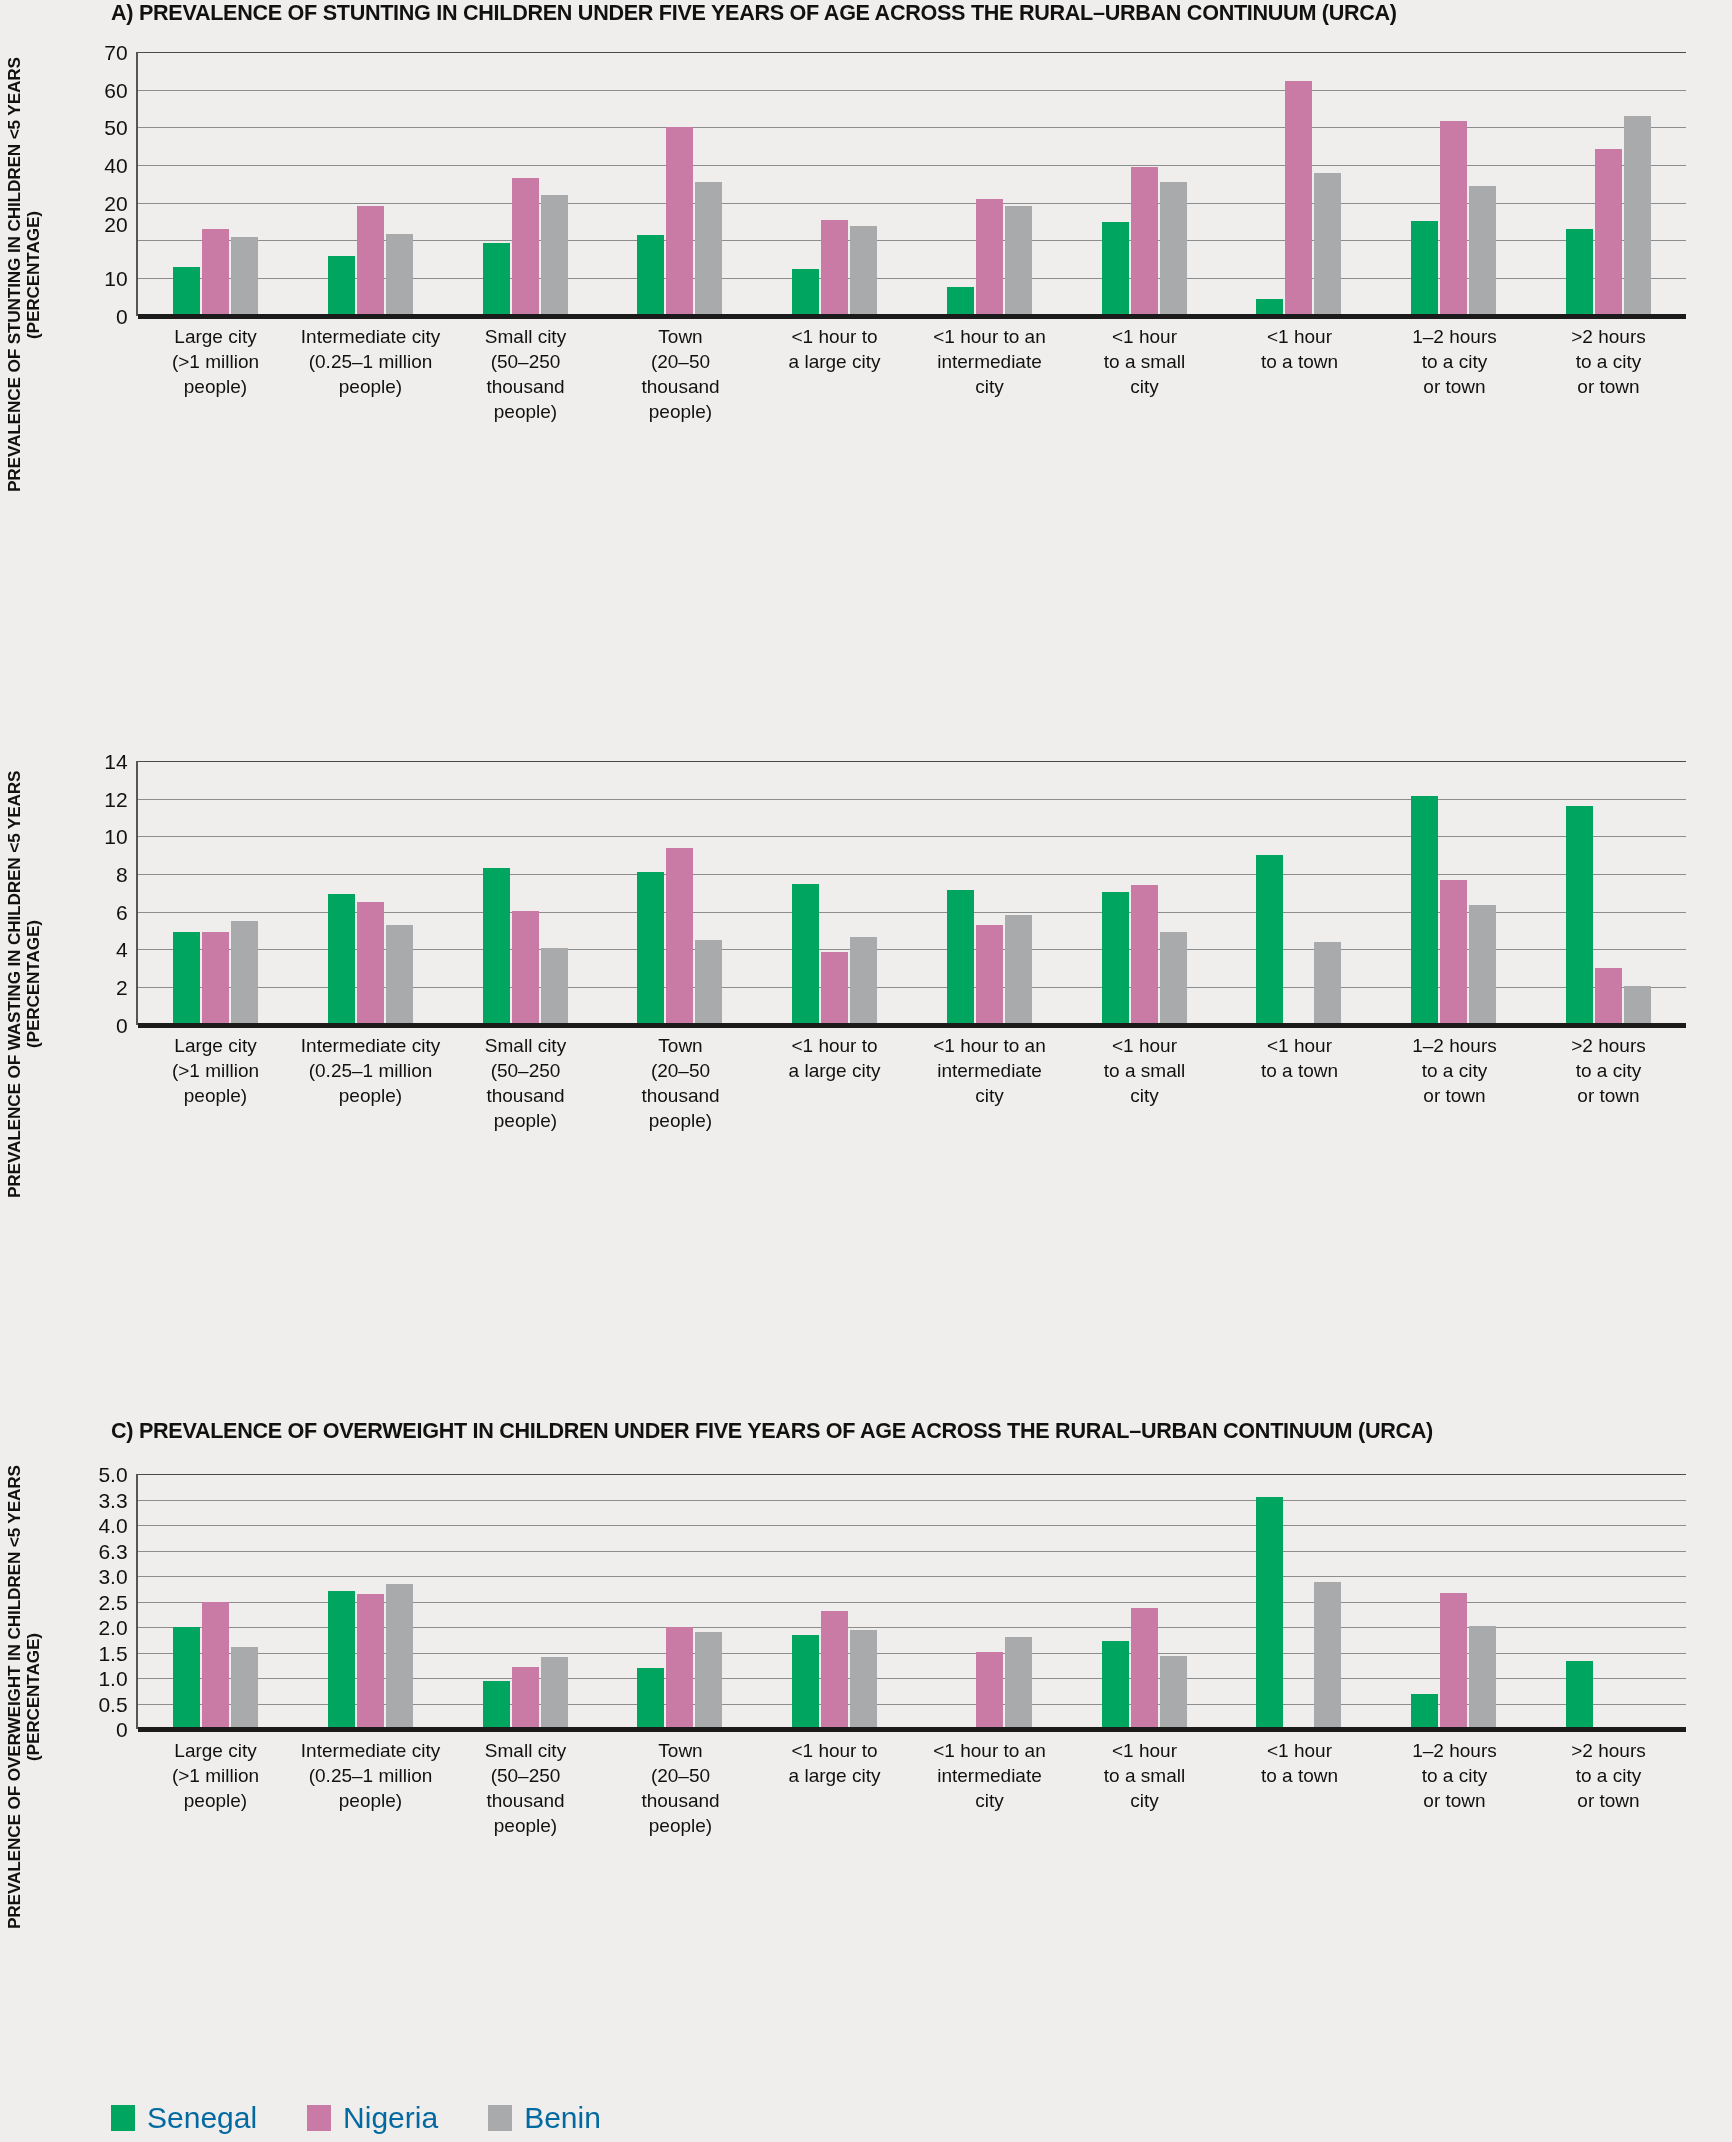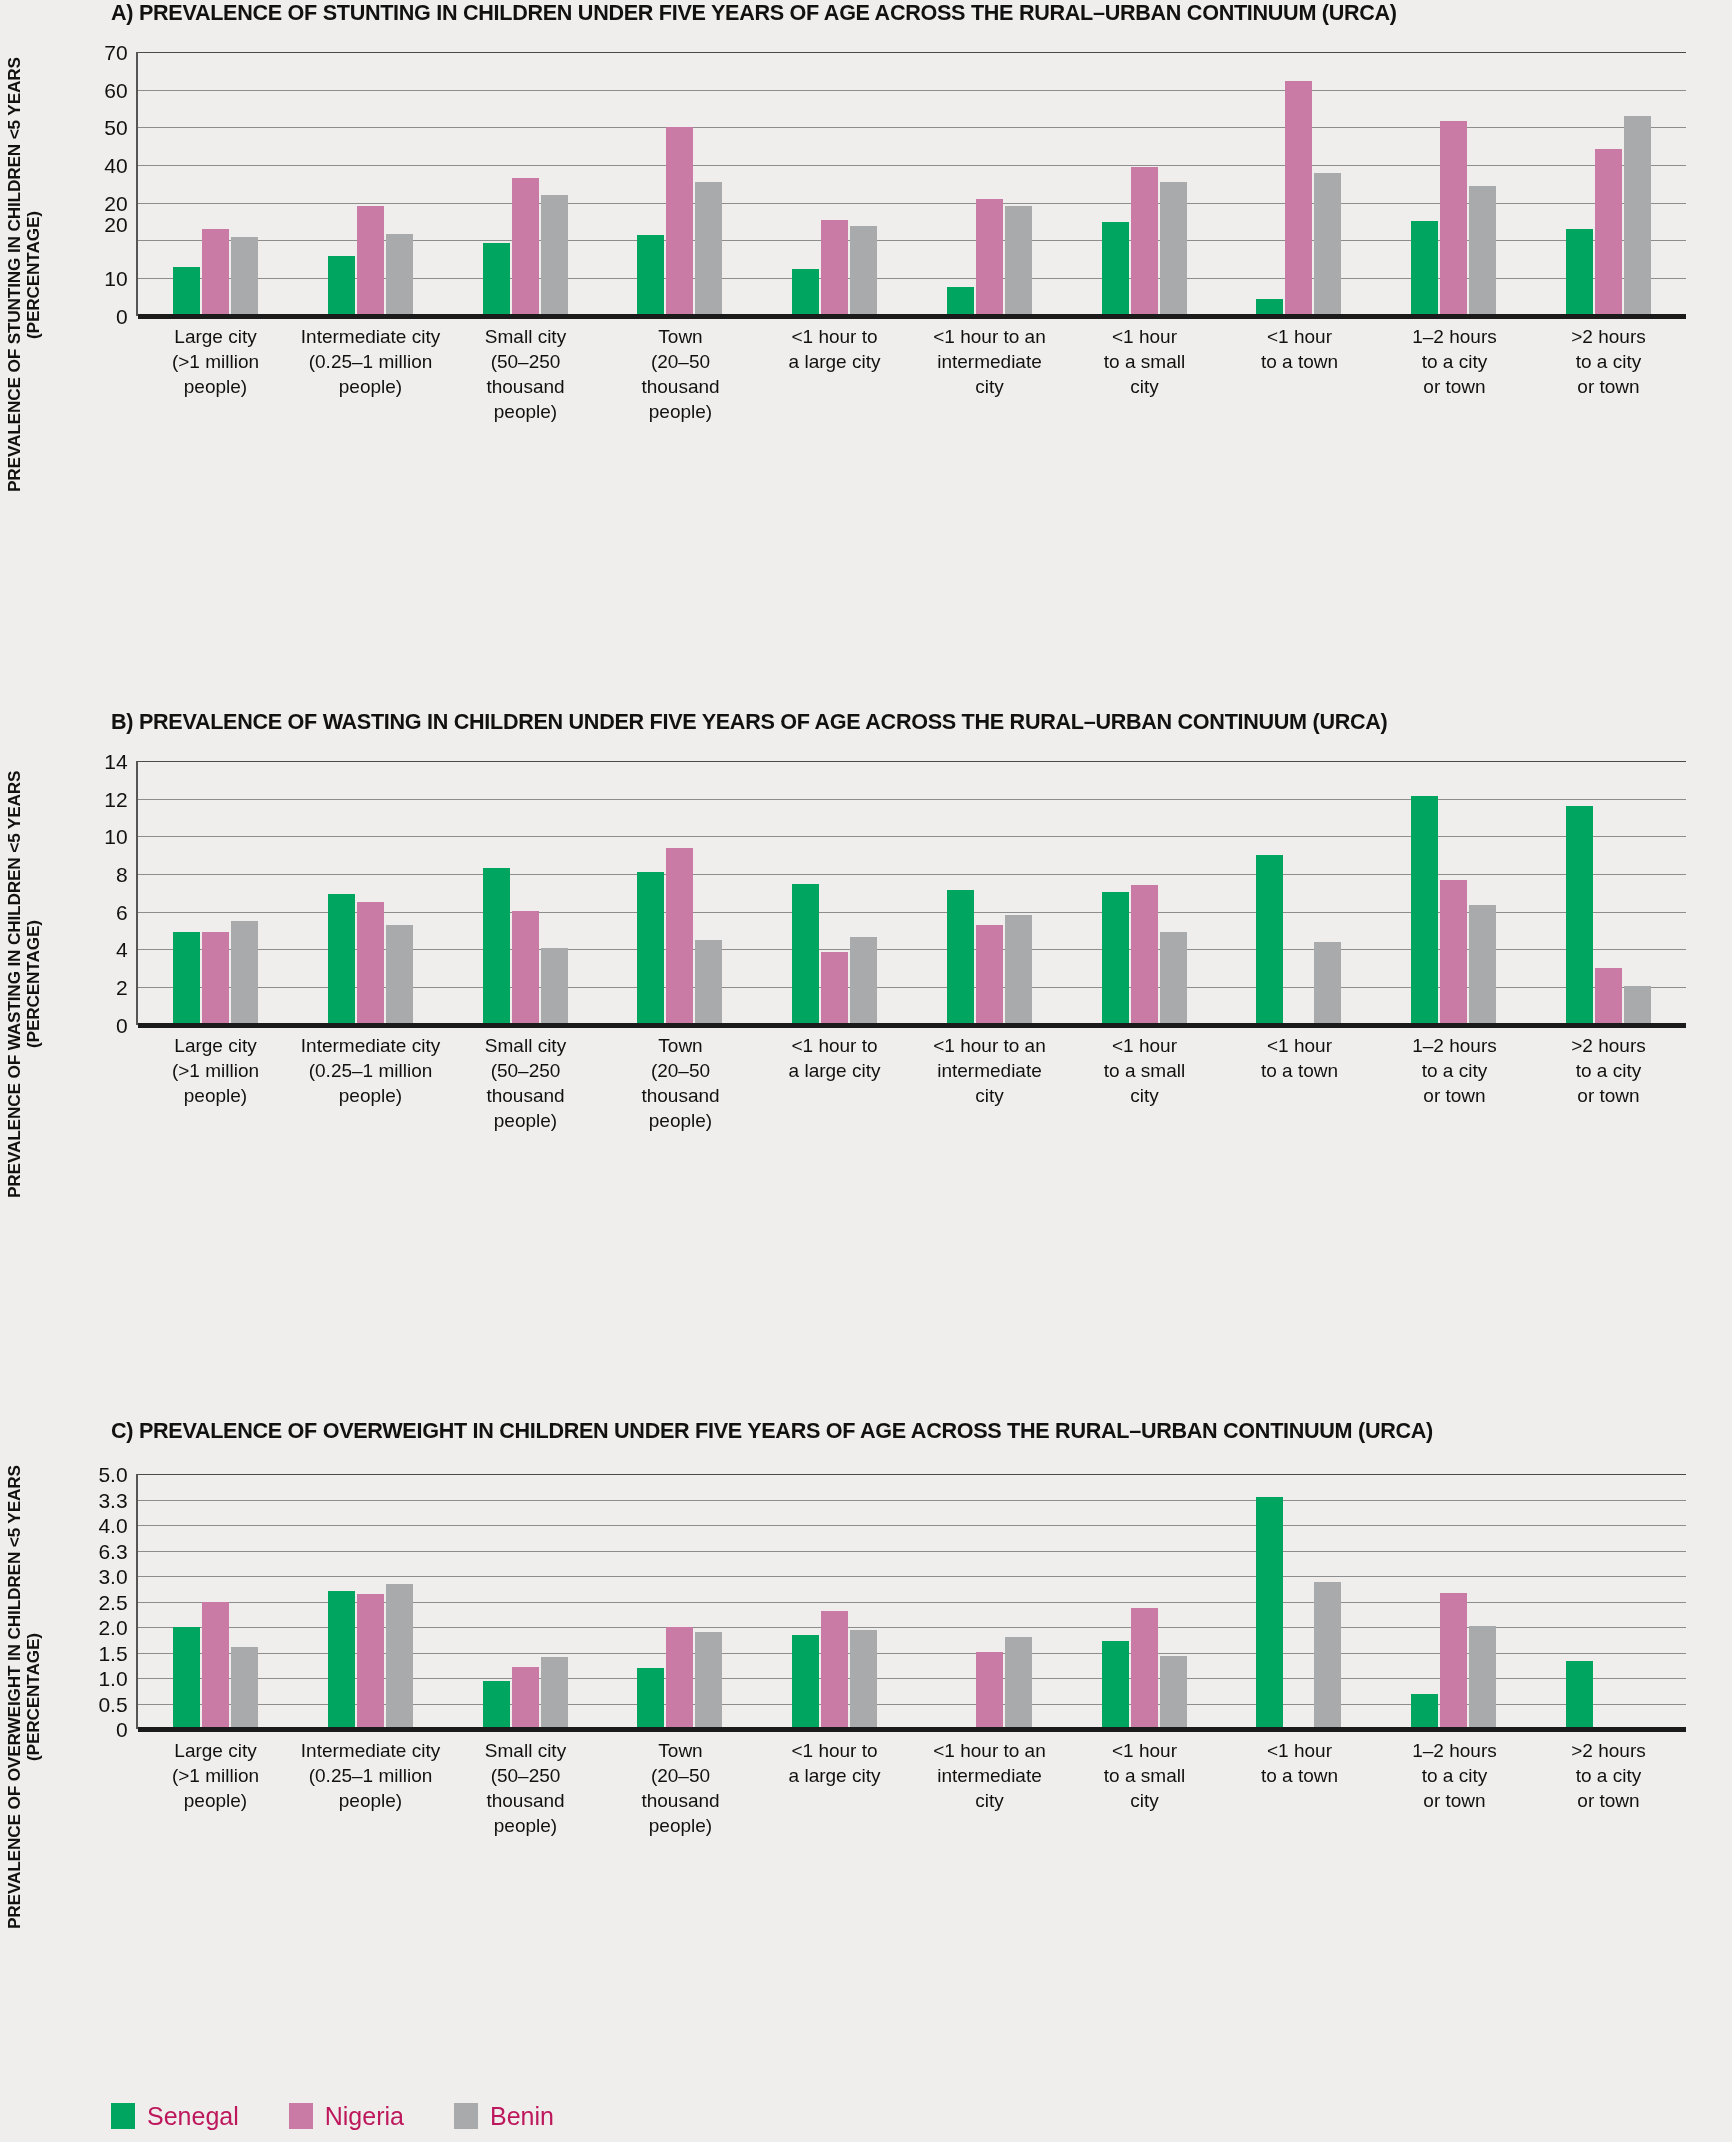--- a/index.html
+++ b/index.html
@@ -129,22 +129,22 @@
     display: flex;
     align-items: center;
     gap: 12px;
   }
   .legend-swatch {
     width: 24px;
     height: 26px;
     display: block;
   }
   .legend-label {
-    font-size: 25px;
-    color: #be185d;
+    font-size: 30px;
+    color: #0369a1;
     line-height: 1;
   }
 </style>
 </head>
 <body>
 
 <div class="panel" id="panel-a" style="top:0px;height:692px;">
   <div class="panel-title">A) PREVALENCE OF STUNTING IN CHILDREN UNDER FIVE YEARS OF AGE ACROSS THE RURAL–URBAN CONTINUUM (URCA)</div>
   <div class="ylabel" id="ylabel-a" style="left:5.2px; top:33px; height:484px; width:48px;">PREVALENCE OF STUNTING IN CHILDREN &lt;5 YEARS
 (PERCENTAGE)</div>
@@ -249,21 +249,20 @@
       <div class="xlabel" style="left: 1377px; width: 155px;">1–2 hours
 to a city
 or town</div>
       <div class="xlabel" style="left: 1531px; width: 155px;">&gt;2 hours
 to a city
 or town</div>
     </div>
 </div>
 
 <div class="panel" id="panel-b" style="top:709px;height:692px;">
-  <div class="panel-title">B) PREVALENCE OF WASTING IN CHILDREN UNDER FIVE YEARS OF AGE ACROSS THE RURAL–URBAN CONTINUUM (URCA)</div>
   <div class="ylabel" id="ylabel-b" style="left:5.2px; top:33px; height:484px; width:48px;">PREVALENCE OF WASTING IN CHILDREN &lt;5 YEARS
 (PERCENTAGE)</div>
   <div class="plot" id="plot-b" style="left:138px; top:52px; width:1548px; height:264px;">
     <div class="gridlines">
         <div class="ytick" style="top: 264px;">0</div>
         <div class="gridline" style="top: 226px;"></div>
         <div class="ytick" style="top: 226px;">2</div>
         <div class="gridline" style="top: 188px;"></div>
         <div class="ytick" style="top: 188px;">4</div>
         <div class="gridline" style="top: 151px;"></div>

